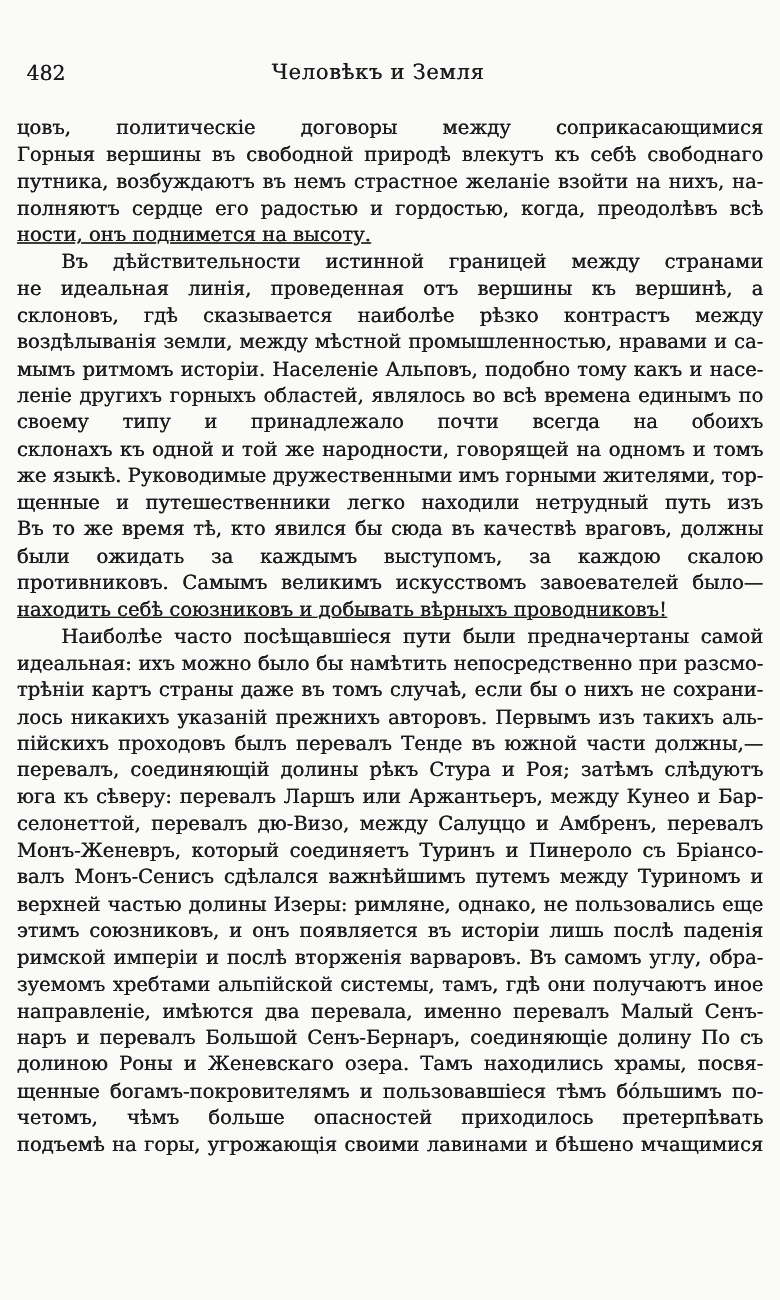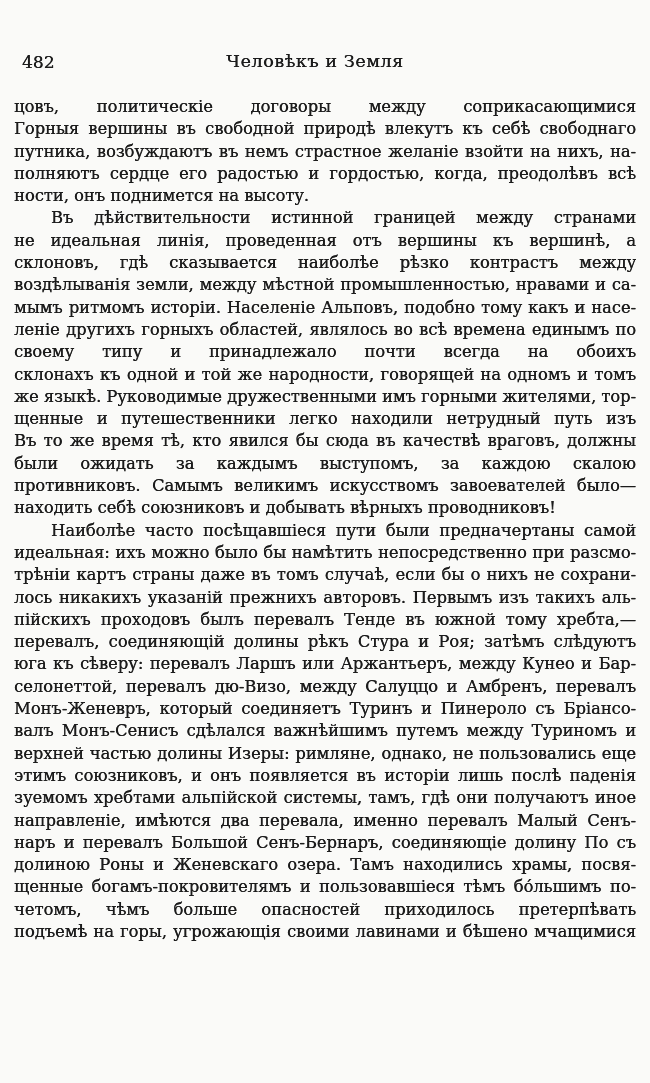--- a/index.html
+++ b/index.html
@@ -52,21 +52,21 @@
 
   .line {
     text-align: justify;
     text-align-last: justify;
     height: 22.3px;
     overflow: hidden;
   }
 
   .line.first-indent { text-indent: 37px; }
 
-  .line.last-left { text-align-last: left; }
+  .line.last-left { text-align-last: left; text-decoration: underline; }
 </style>
 </head>
 <body>
 
 <div class="book-page">
 
   <div class="page-header">
     <span class="page-number">482</span>
     <div class="running-title">Человѣкъ и Земля</div>
   </div>
@@ -93,28 +93,29 @@
         <div class="line">Въ то же время тѣ, кто явился бы сюда въ качествѣ враговъ, должны</div>
         <div class="line">были ожидать за каждымъ выступомъ, за каждою скалою вооруженныхъ</div>
         <div class="line">противниковъ. Самымъ великимъ искусствомъ завоевателей было—умѣть</div>
         <div class="line last-left">находить себѣ союзниковъ и добывать вѣрныхъ проводниковъ!</div>
       </div>
       <div class="para">
         <div class="line first-indent">Наиболѣе часто посѣщавшіеся пути были предначертаны самой</div>
         <div class="line">идеальная: ихъ можно было бы намѣтить непосредственно при разсмо-</div>
         <div class="line">трѣніи картъ страны даже въ томъ случаѣ, если бы о нихъ не сохрани-</div>
         <div class="line">лось никакихъ указаній прежнихъ авторовъ. Первымъ изъ такихъ аль-</div>
-        <div class="line">пійскихъ проходовъ былъ перевалъ Тенде въ южной тому хребта,—</div>
+        <div class="line">пійскихъ проходовъ былъ перевалъ Тенде въ южной части должны,—</div>
         <div class="line">перевалъ, соединяющій долины рѣкъ Стура и Роя; затѣмъ слѣдуютъ отъ</div>
         <div class="line">юга къ сѣверу: перевалъ Ларшъ или Аржантьеръ, между Кунео и Бар-</div>
         <div class="line">селонеттой, перевалъ дю-Визо, между Салуццо и Амбренъ, перевалъ</div>
         <div class="line">Монъ-Женевръ, который соединяетъ Туринъ и Пинероло съ Бріансо-</div>
         <div class="line">валъ Монъ-Сенисъ сдѣлался важнѣйшимъ путемъ между Туриномъ и</div>
         <div class="line">верхней частью долины Изеры: римляне, однако, не пользовались еще</div>
         <div class="line">этимъ союзниковъ, и онъ появляется въ исторіи лишь послѣ паденія</div>
+        <div class="line">римской имперіи и послѣ вторженія варваровъ. Въ самомъ углу, обра-</div>
         <div class="line">зуемомъ хребтами альпійской системы, тамъ, гдѣ они получаютъ иное</div>
         <div class="line">направленіе, имѣются два перевала, именно перевалъ Малый Сенъ-Бер-</div>
         <div class="line">наръ и перевалъ Большой Сенъ-Бернаръ, соединяющіе долину По съ</div>
         <div class="line">долиною Роны и Женевскаго озера. Тамъ находились храмы, посвя-</div>
         <div class="line">щенные богамъ-покровителямъ и пользовавшіеся тѣмъ бо́льшимъ по-</div>
         <div class="line">четомъ, чѣмъ больше опасностей приходилось претерпѣвать путникамъ при</div>
         <div class="line">подъемѣ на горы, угрожающія своими лавинами и бѣшено мчащимися</div>
       </div>
     </div>
 

